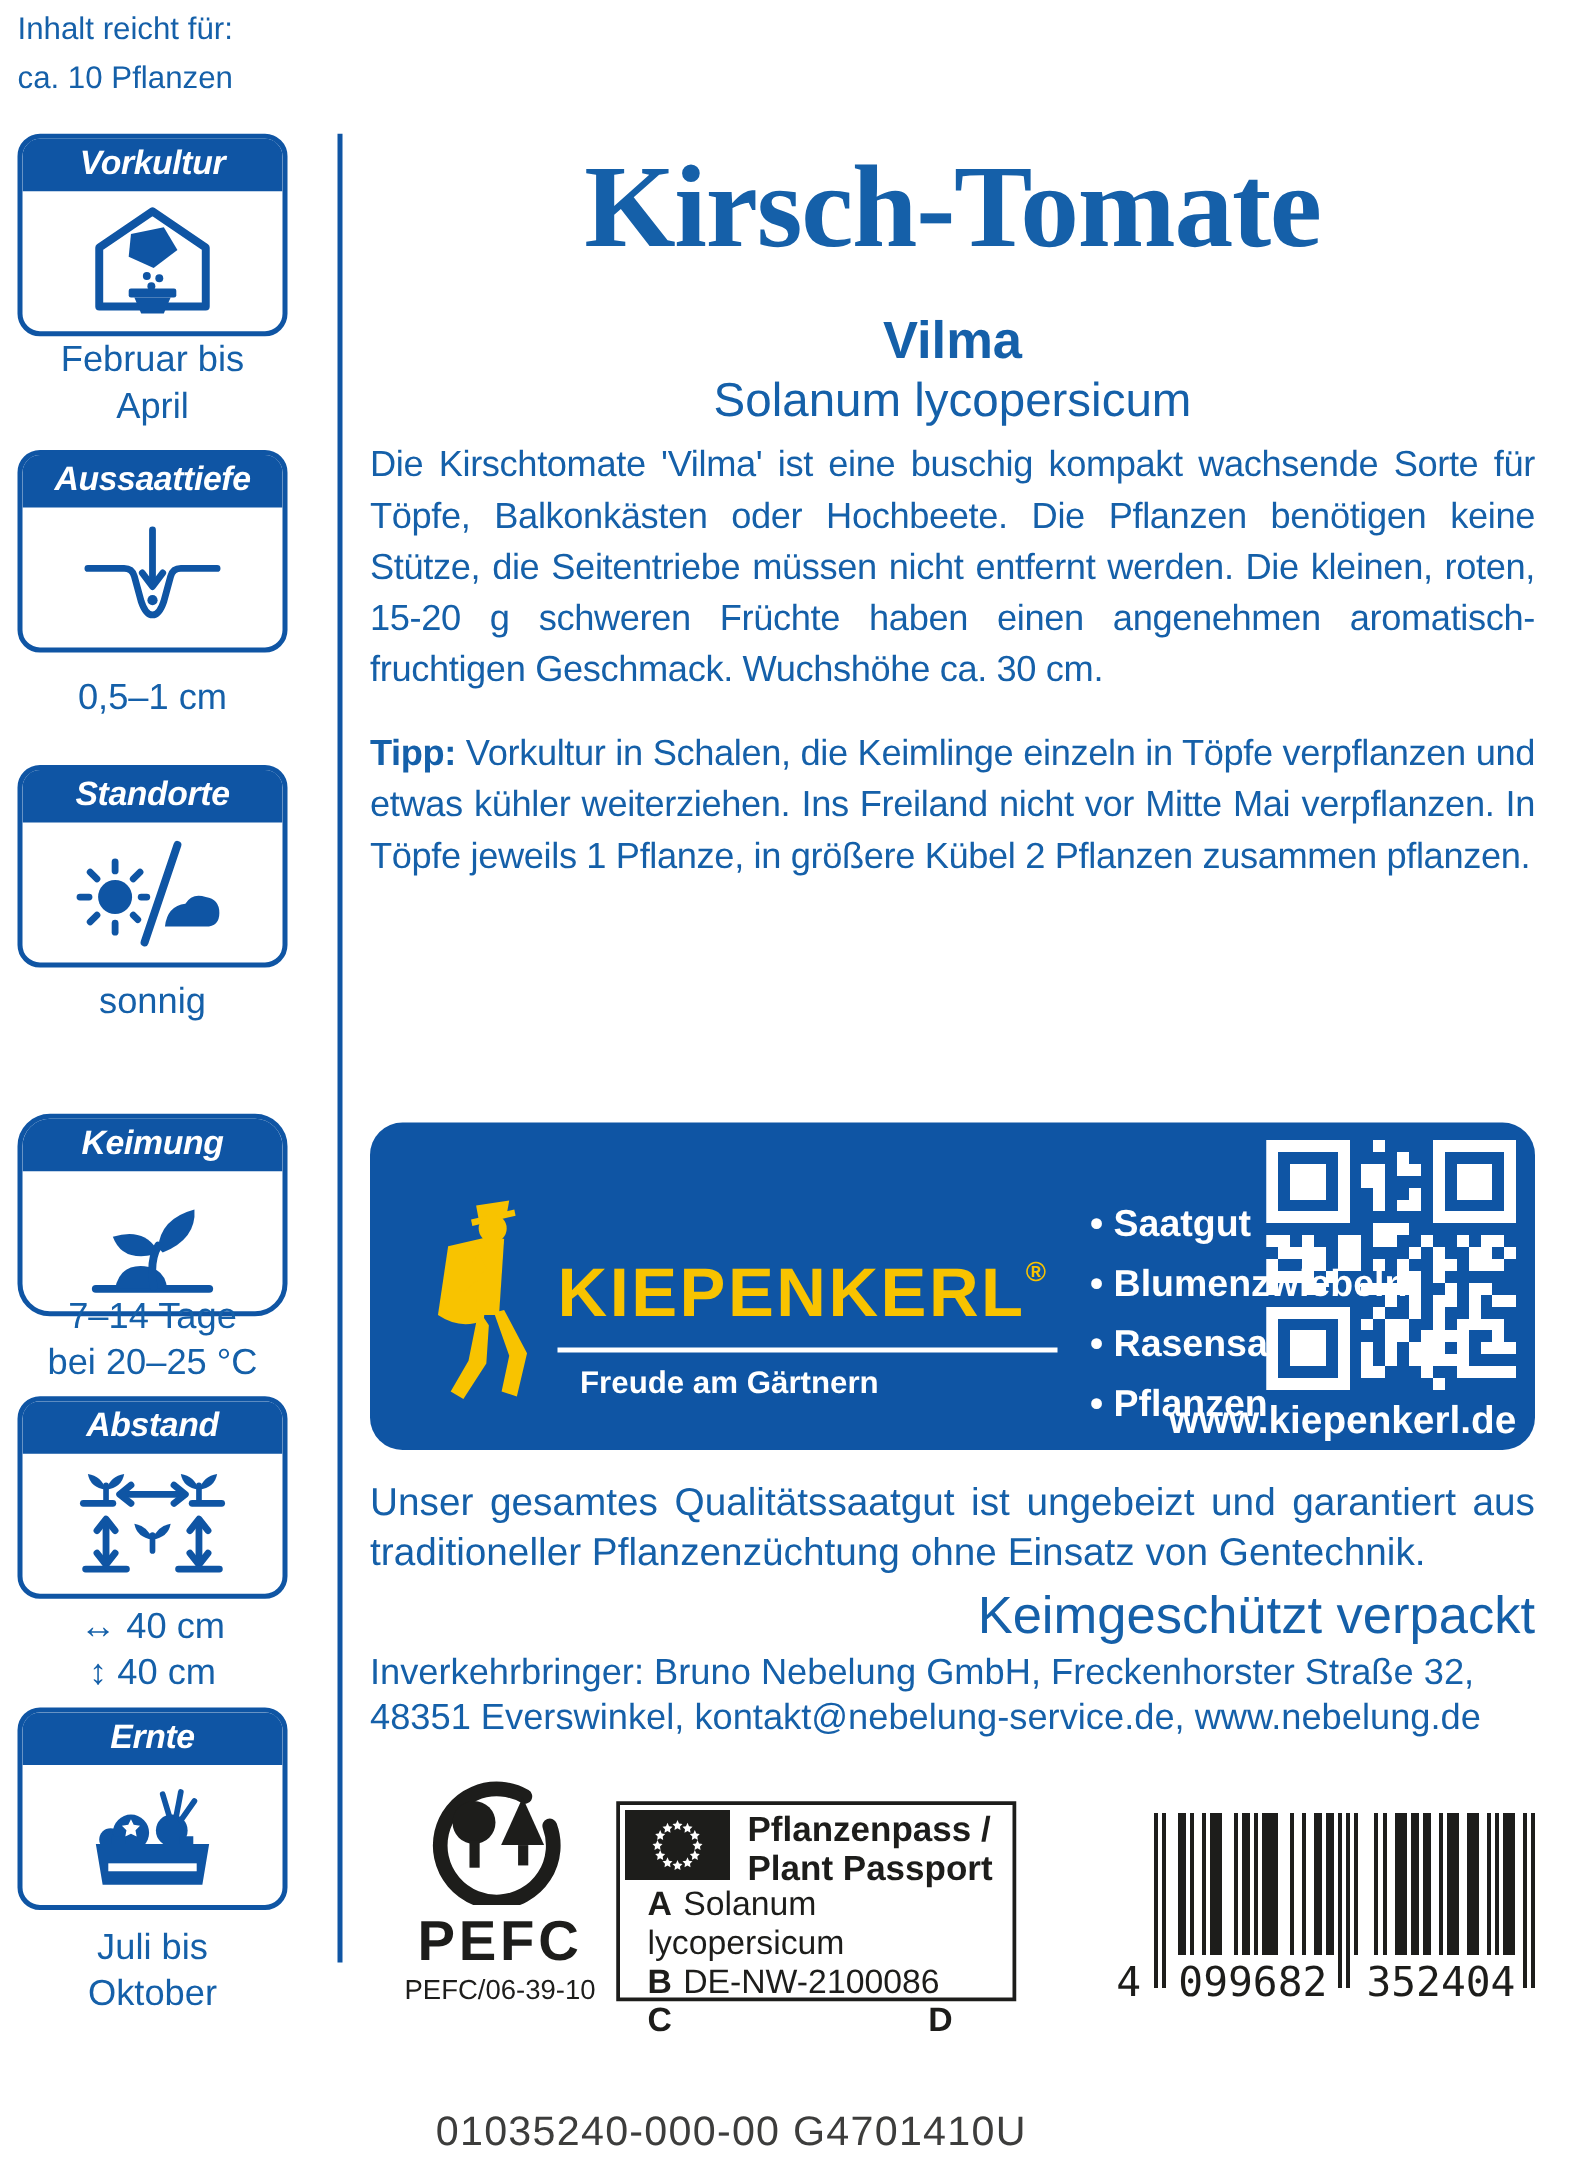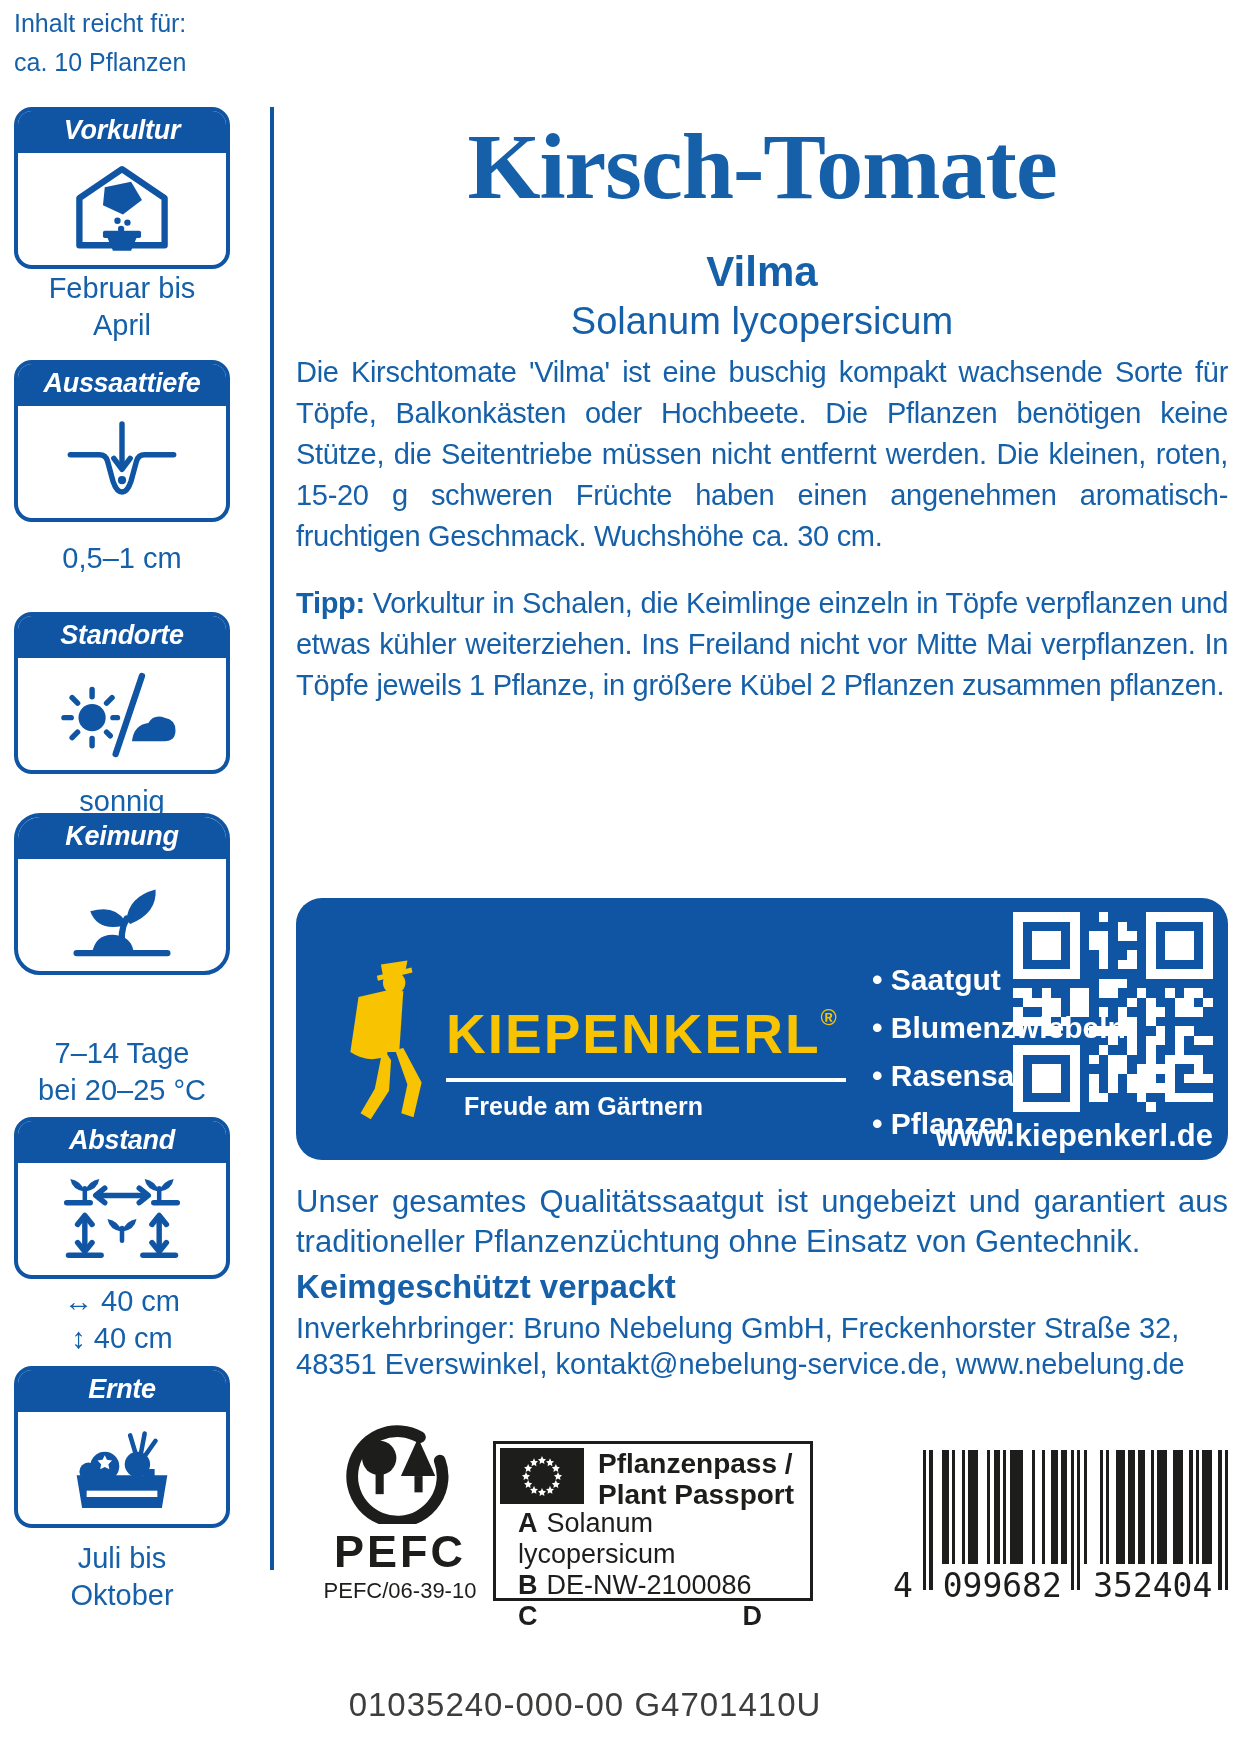--- a/index.html
+++ b/index.html
@@ -22,21 +22,21 @@
   
   .sbox{position:absolute;left:14px;width:216px;height:162px;border:4px solid var(--blue);
         border-radius:18px;background:#fff;overflow:hidden;}
   .sbox-h{height:42px;background:var(--blue);color:#fff;font-weight:bold;font-size:27px;
           display:flex;align-items:center;justify-content:center;padding-bottom:3px;letter-spacing:-0.3px;font-style:italic;}
   .sbox-i{height:112px;display:flex;align-items:center;justify-content:center;}
   .scap{position:absolute;left:6px;width:232px;text-align:center;font-size:29px;line-height:37px;color:var(--tb);}
   .b-vorkultur{top:107px;} .c-vorkultur{top:270px;}
   .b-aussaattiefe{top:360px;} .c-aussaattiefe{top:540px;}
   .b-standorte{top:612px;} .c-standorte{top:783px;}
-  .b-keimung{top:813px;border-radius:26px;} .c-keimung{top:1035px;}
+  .b-keimung{top:891px;border-radius:26px;} .c-keimung{top:1035px;}
   .b-abstand{top:1117px;} .c-abstand{top:1283px;}
   .b-ernte{top:1366px;} .c-ernte{top:1540px;}
   
   .title{position:absolute;left:296px;top:112px;width:932px;text-align:center;
          font-family:"Liberation Serif","DejaVu Serif",serif;font-weight:bold;font-size:94px;
          color:var(--tb);letter-spacing:-1px;}
   .variety{position:absolute;left:296px;top:248px;width:932px;text-align:center;
            font-size:42px;font-weight:bold;color:var(--tb);}
   .botanical{position:absolute;left:296px;top:300px;width:932px;text-align:center;font-size:38px;color:var(--tb);}
   .textcol{position:absolute;left:296px;top:352px;width:932px;}
@@ -52,21 +52,21 @@
   .brand-line{position:absolute;left:150px;top:180px;width:400px;height:4px;background:#fff;}
   .slogan{position:absolute;left:168px;top:194px;font-size:25px;font-weight:bold;color:#fff;}
   .products{position:absolute;left:576px;top:58px;font-size:30px;font-weight:bold;line-height:48px;}
   .products div::before{content:"• ";}
   .qr{position:absolute;left:717px;top:14px;width:200px;height:200px;}
   .qr svg{width:200px;height:200px;shape-rendering:crispEdges;}
   .website{position:absolute;right:15px;top:220px;font-size:31px;font-weight:bold;color:#fff;}
   
   .qualitycol{position:absolute;left:296px;top:1182px;width:932px;}
   .quality{font-size:31px;line-height:40px;text-align:justify;}
-  .packed{margin-top:6px;font-size:33px;font-weight:bold;}
+  .packed{margin-top:6px;font-size:42px;font-weight:normal;text-align:right;}
   .dist{margin-top:4px;font-size:29px;line-height:36px;}
   
   .pefc{position:absolute;left:312px;top:1420px;width:176px;text-align:center;color:var(--black);}
   .pefc-name{font-size:45px;font-weight:bold;letter-spacing:3px;line-height:44px;margin-top:2px;}
   .pefc-code{font-size:22px;margin-top:4px;color:var(--black);}
   .passport{position:absolute;left:493px;top:1441px;width:320px;height:160px;border:3px solid var(--black);
             background:#fff;color:var(--black);}
   .euflag{position:absolute;left:4px;top:4px;width:84px;height:56px;}
   .pp-title{position:absolute;left:102px;top:4px;font-size:28px;line-height:31px;font-weight:bold;}
   .pp-rows{position:absolute;left:22px;top:64px;font-size:27px;line-height:31px;}

